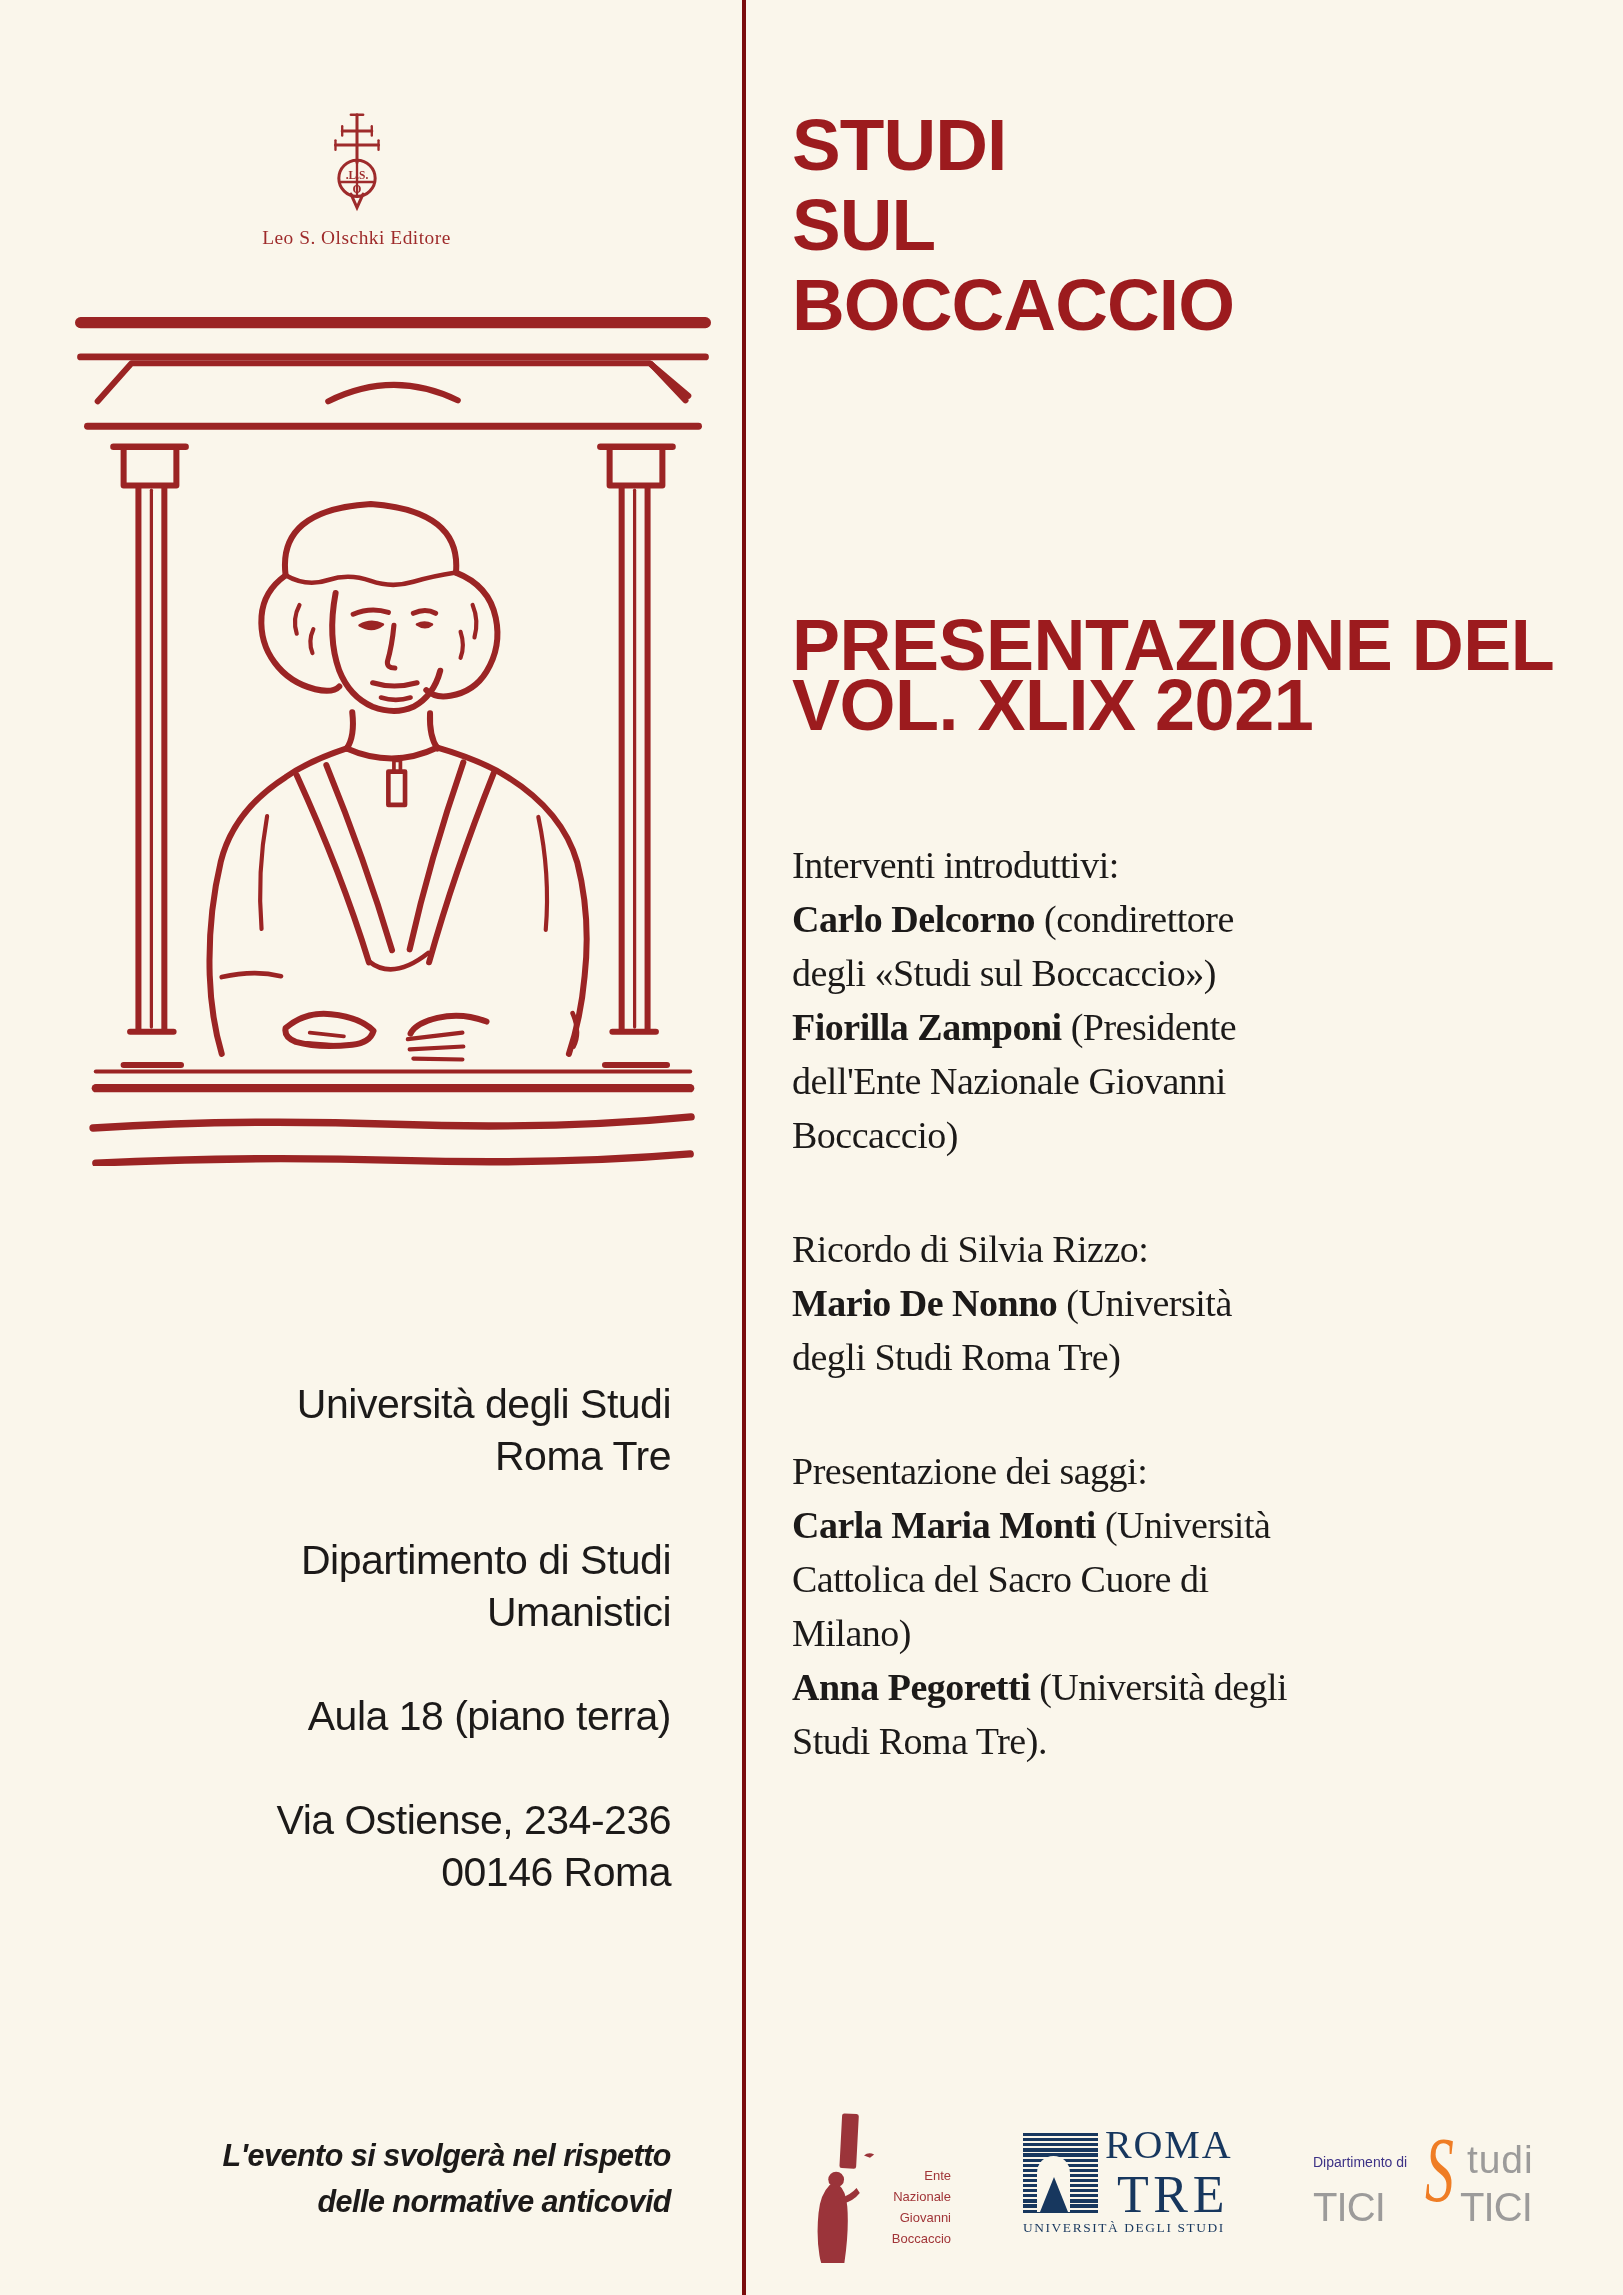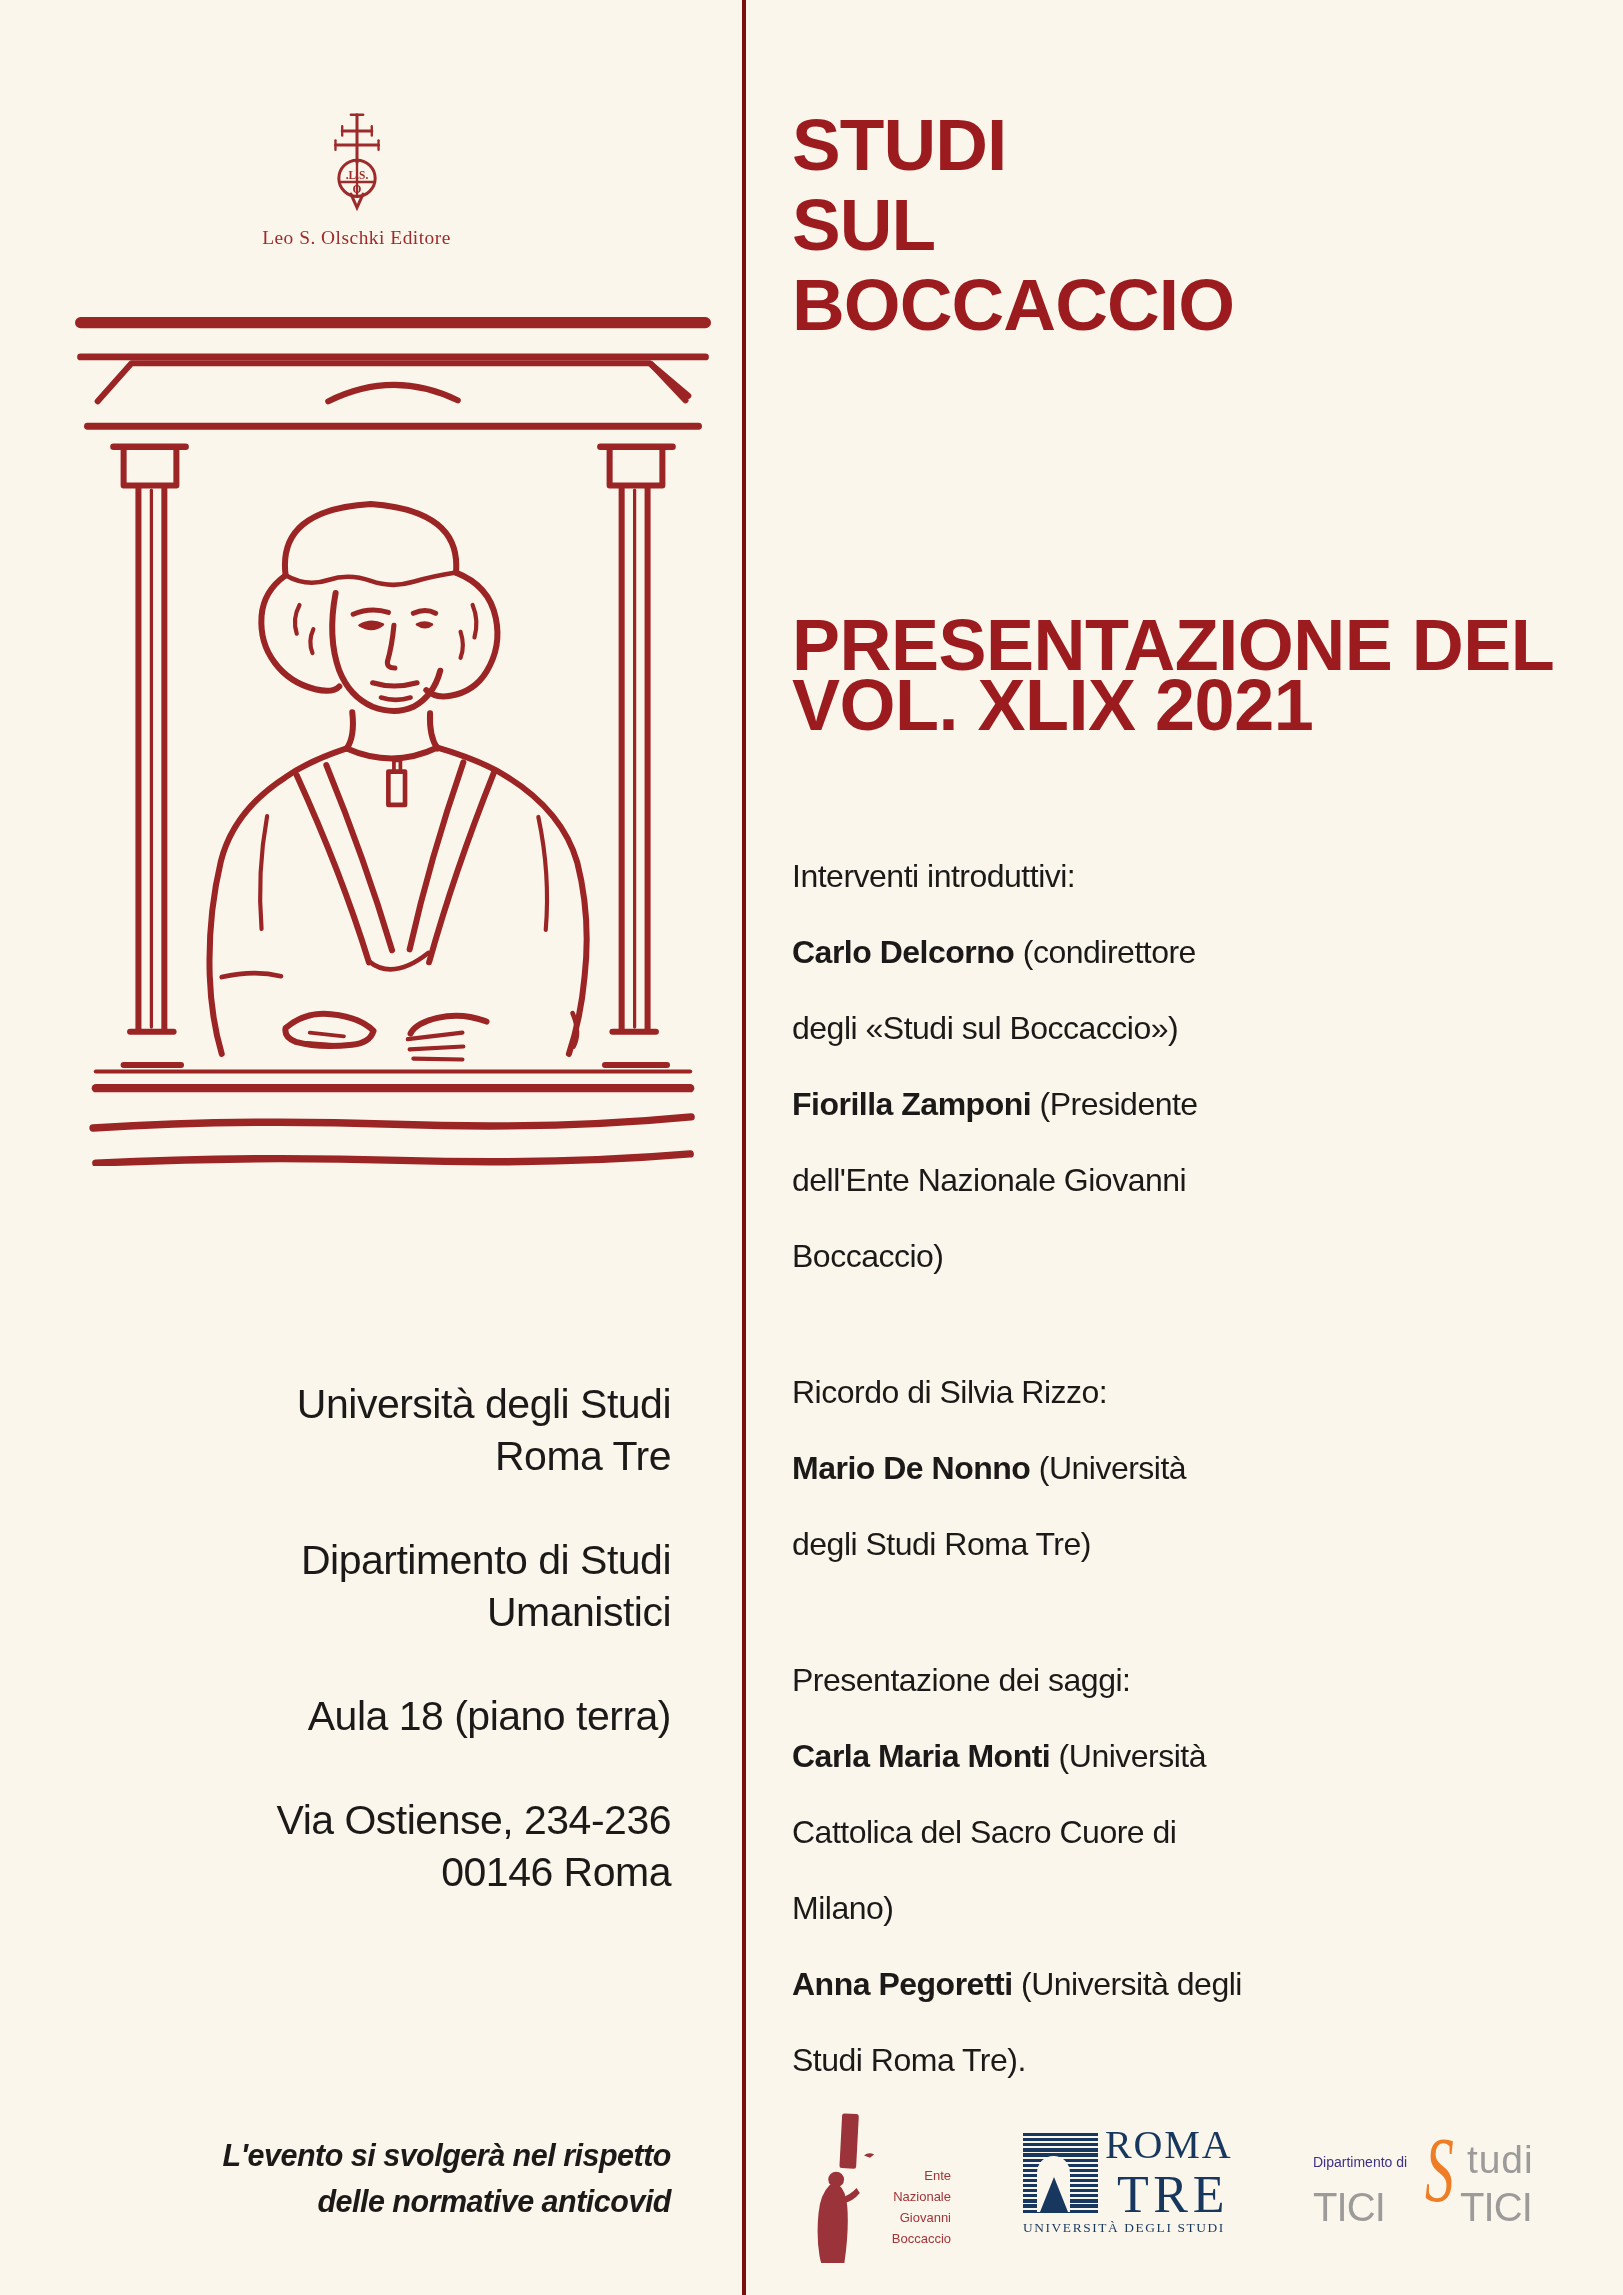--- a/index.html
+++ b/index.html
@@ -49,22 +49,23 @@
     color:var(--red,#9C1B1E);
   }
   .subtitle{
     position:absolute;left:792px;top:615px;width:787px;
     margin:0;font-size:72px;line-height:60px;font-weight:bold;letter-spacing:-0.5px;
     color:var(--red,#9C1B1E);
   }
   .program{position:absolute;left:792px;top:838px;width:768px;}
   .program p{
     margin:0 0 60px 0;
-    font-size:32px;line-height:76px;letter-spacing:-0.5px;
-    color:var(--black,#1C1A19);
+    font-size:38px;line-height:54px;letter-spacing:-0.5px;
+    color:var(--black,#1C1A19);
+    font-family:Liberation Serif, serif;
   }
   .program b{font-weight:bold;}
   
   .ente{position:absolute;left:812px;top:2110px;width:139px;height:153px;}
   .ente svg{position:absolute;left:0;top:0;}
   .ente-text{
     position:absolute;right:0;top:55px;width:79px;
     text-align:right;font-size:13px;line-height:21px;
     color:var(--ente,#A13538);
   }

